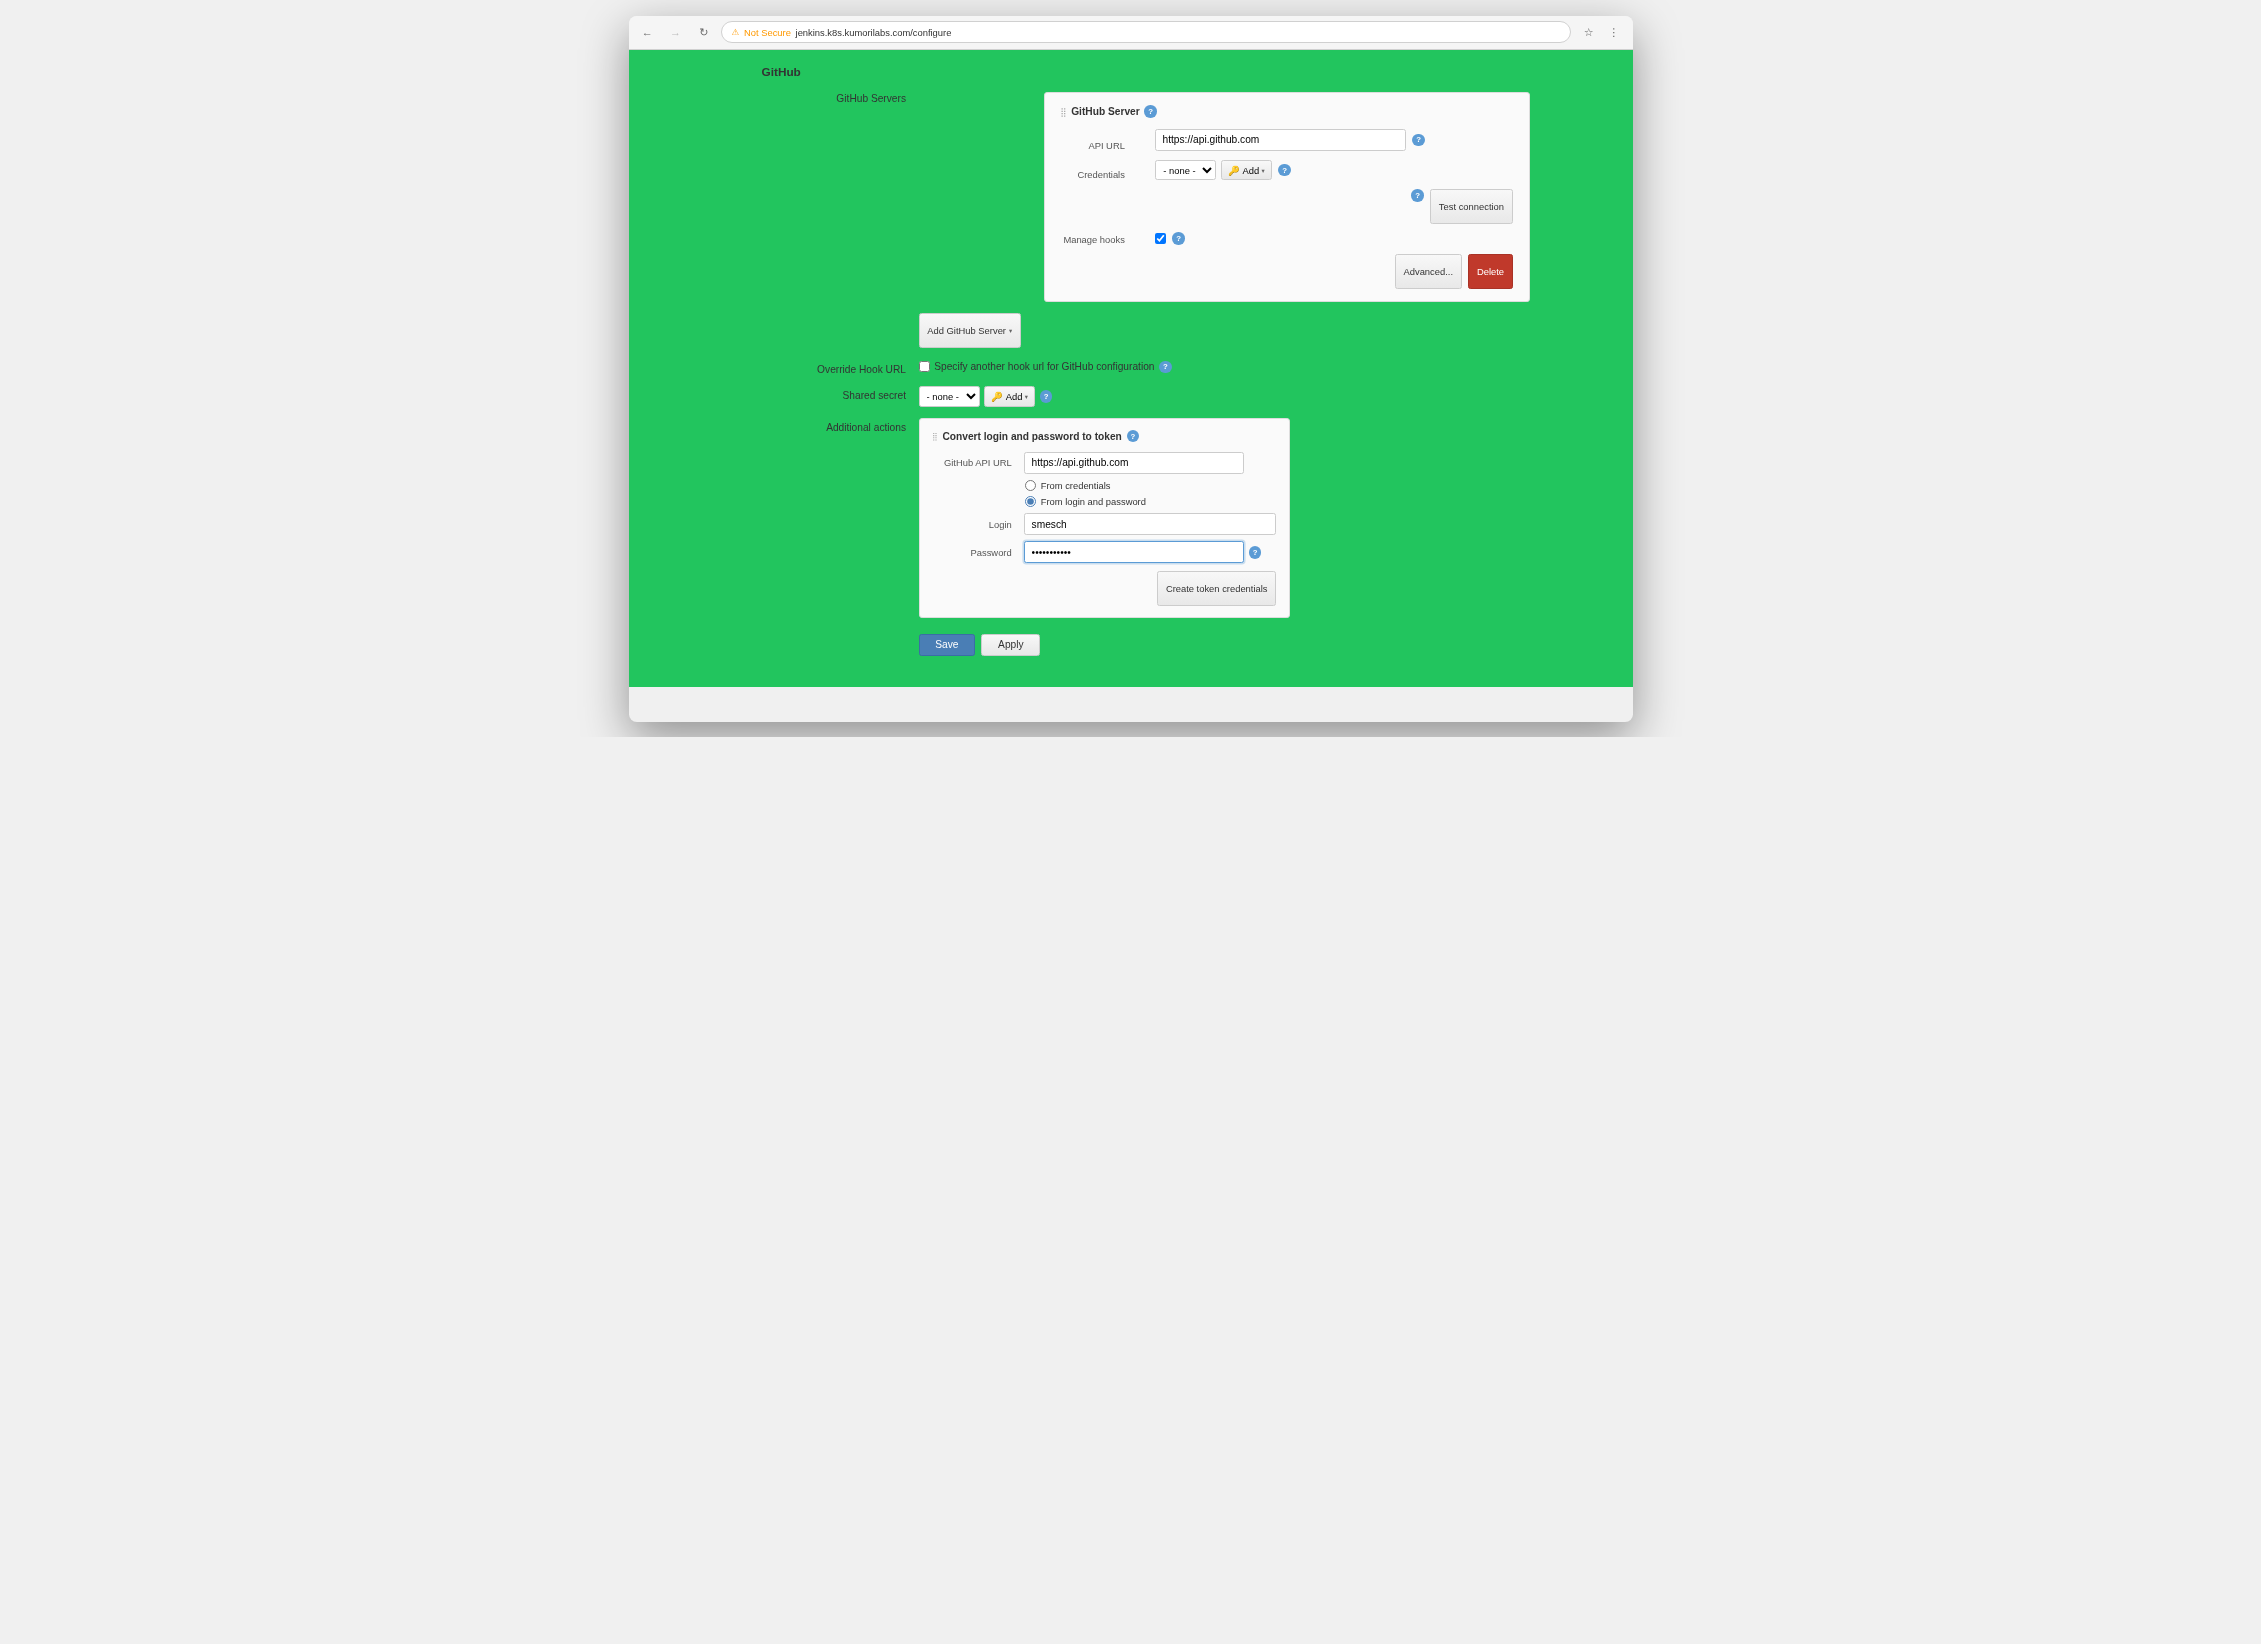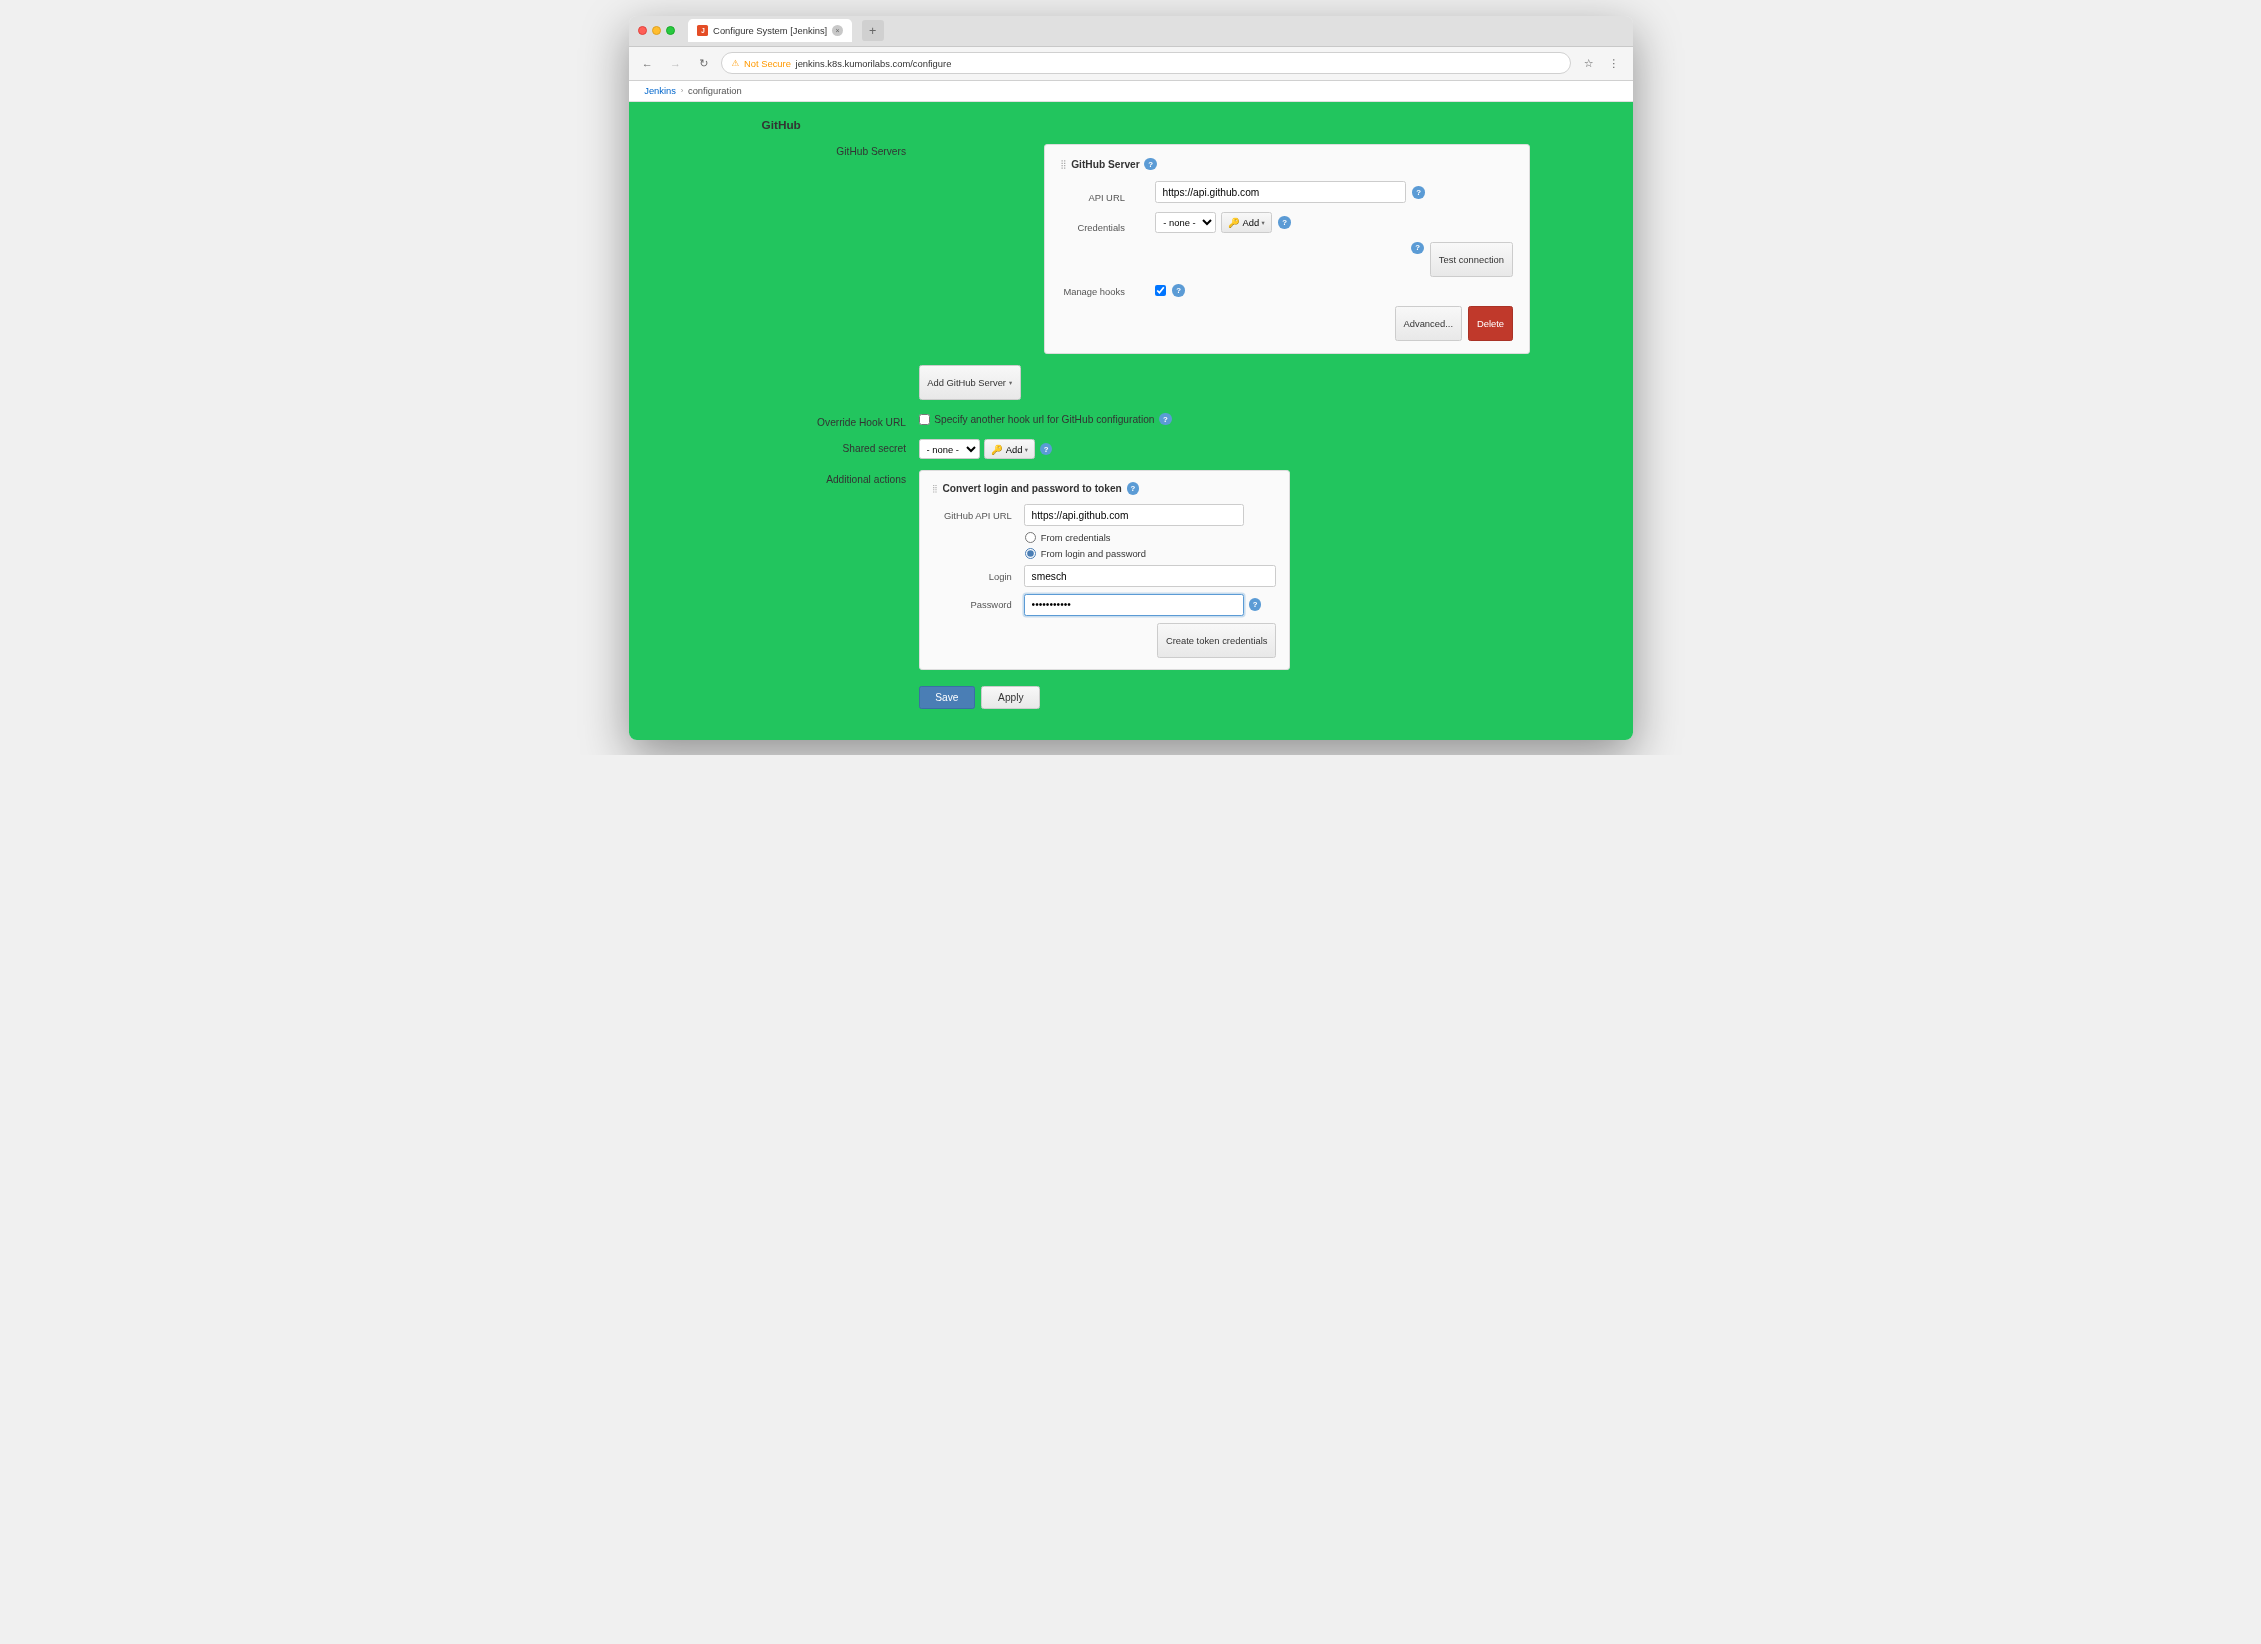--- a/index.html
+++ b/index.html
@@ -491,58 +491,38 @@
       font-weight: 600;
       color: #333;
       margin: 0 0 12.5px 31px;
     }
   </style>
 </head>
 <body>
 
 <div class="window">
 
-  <div class="titlebar">
-    <div class="traffic-lights">
-      <div class="traffic-light red"></div>
-      <div class="traffic-light yellow"></div>
-      <div class="traffic-light green"></div>
-    </div>
-    <div class="tab">
-      <div class="tab-icon">J</div>
-      <span>Configure System [Jenkins]</span>
-      <div class="tab-close">
-        <span>×</span>
-      </div>
-    </div>
-    <div class="tab-new">+</div>
-  </div>
 
   <div class="addressbar">
     <button class="nav-btn">←</button>
     <button class="nav-btn disabled">→</button>
     <button class="nav-btn">↻</button>
     <div class="address-input">
       <span class="lock-icon">⚠</span>
       <span style="color:#f90; font-size:9.4px;">Not Secure</span>
       <span style="font-size:9.4px; color:#333;">
         <span>jenkins.k8s.kumorilabs.com</span><span>/configure</span>
       </span>
     </div>
     <div class="toolbar-icons">
       <button class="toolbar-icon">☆</button>
       <button class="toolbar-icon">⋮</button>
     </div>
   </div>
 
-  <div class="breadcrumb">
-    <a class="breadcrumb-link">Jenkins</a>
-    <span class="breadcrumb-arrow">›</span>
-    <span>configuration</span>
-  </div>
 
   <div class="content">
     <div class="section-wrapper">
 
       <div class="github-main-label">GitHub</div>
 
       <div class="github-servers-container">
         <div class="github-servers-heading">GitHub Servers</div>
         <div class="server-content">
 

